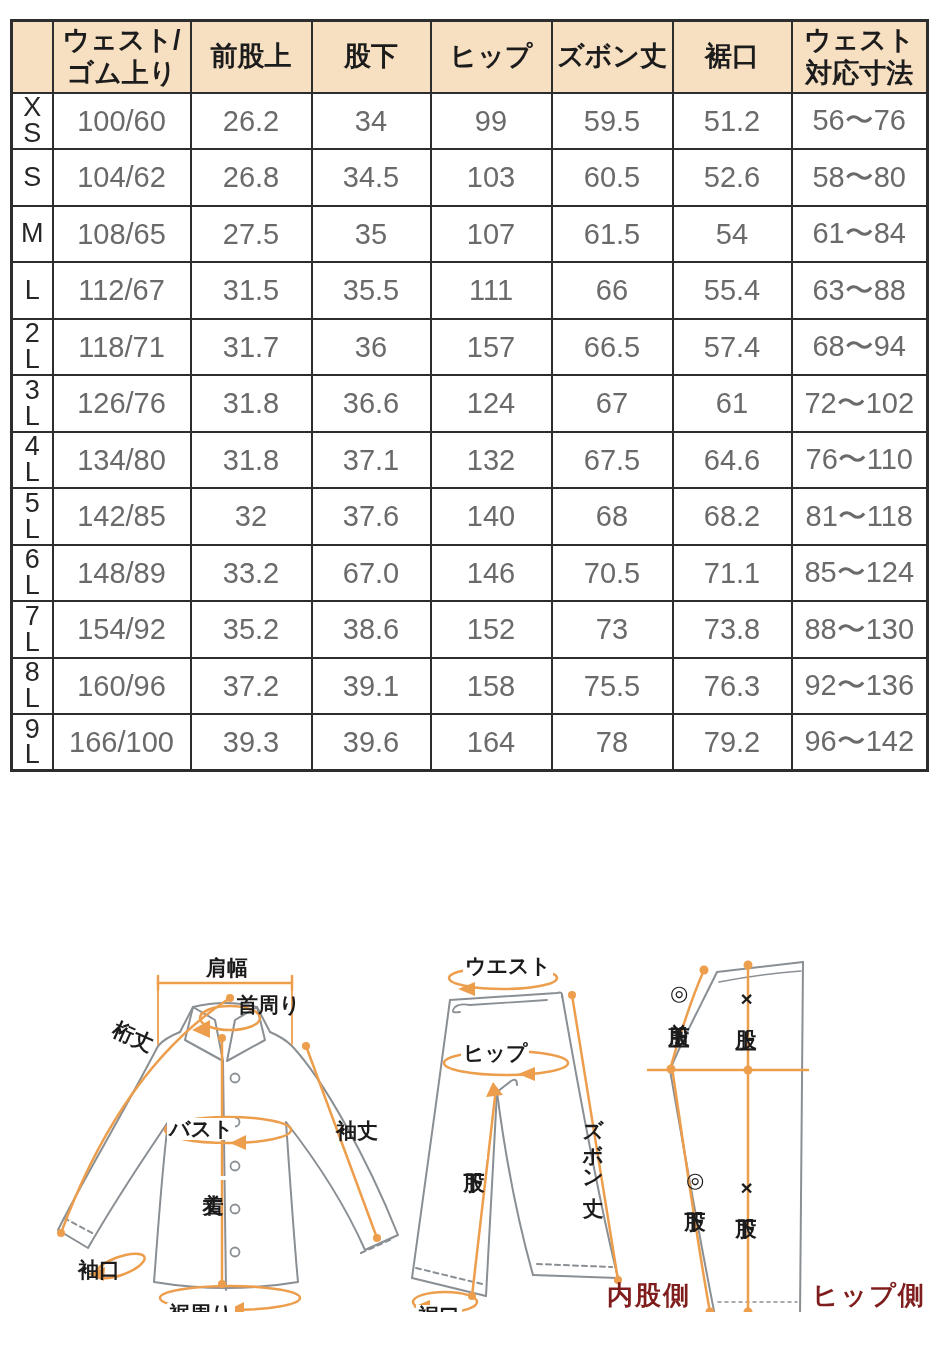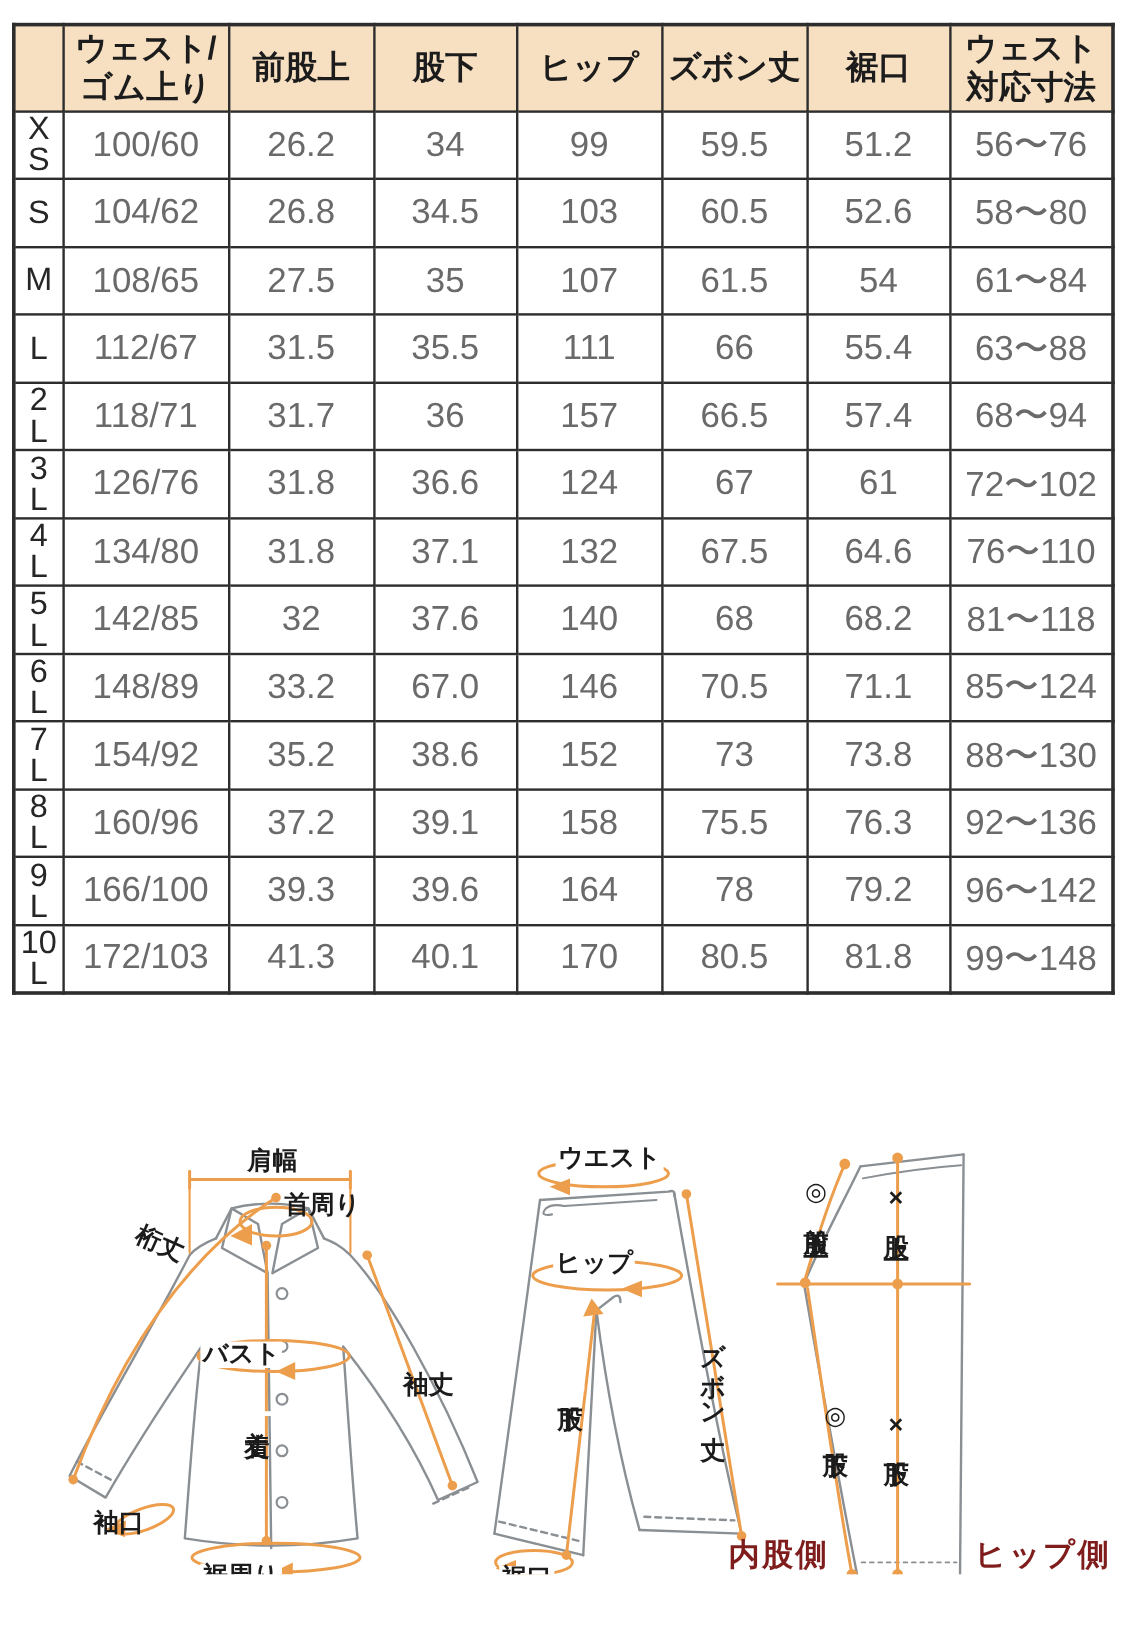--- a/index.html
+++ b/index.html
@@ -202,31 +202,20 @@
           <th class="rowlabel">9
 L</th>
           <td>166/100</td>
           <td>39.3</td>
           <td>39.6</td>
           <td>164</td>
           <td>78</td>
           <td>79.2</td>
           <td>96〜142</td>
         </tr>
-        <tr>
-          <th class="rowlabel">10
-L</th>
-          <td>172/103</td>
-          <td>41.3</td>
-          <td>40.1</td>
-          <td>170</td>
-          <td>80.5</td>
-          <td>81.8</td>
-          <td>99〜148</td>
-        </tr>
       </tbody>
   </table>
 
   <svg class="art" style="left:30px; top:950px;" width="420" height="370" viewBox="0 0 420 370">
     <g fill="none" stroke="#8a8f94" stroke-width="2" stroke-linejoin="round" stroke-linecap="round">
 
       <path d="M150 82 C 140 86 133 90 128 96 C 95 160 50 235 28 280 L 58 298
                C 90 242 118 202 138 172 C 131 230 127 295 124 332
                Q 197 344 268 332 C 264 290 260 230 256 172
                C 278 200 312 248 335 300 L 368 285 C 336 205 292 128 262 96
@@ -334,21 +323,21 @@
         <circle cx="108" cy="120" r="4.5"></circle>
       <circle cx="70" cy="362" r="4.5"></circle>
         <circle cx="108" cy="362" r="4.5"></circle>
     </g>
   </svg>
 
   <div class="dlabel center wbg" style="left:227px; top:957px;">肩幅</div>
   <div class="dlabel" style="left:237px; top:994px;">首周り</div>
   <div class="dlabel rot" style="left:112px; top:1026px;">桁丈</div>
   <div class="dlabel wbg" style="left:167px; top:1118px;">バスト</div>
-  <div class="dlabel" style="left:336px; top:1120px;margin-top:24px;">袖丈</div>
+  <div class="dlabel" style="left:336px; top:1120px;">袖丈</div>
   <div class="dlabel v wbg" style="left:200px; top:1176px;">着丈</div>
   <div class="dlabel" style="left:78px; top:1259px;">袖口</div>
   <div class="dlabel wbg" style="left:167px; top:1303px;">裾周り</div>
 
   <div class="dlabel wbg" style="left:463px; top:955px;">ウエスト</div>
   <div class="dlabel wbg" style="left:461px; top:1042px;">ヒップ</div>
   <div class="dlabel v" style="left:582px; top:1103px;">ズボン丈</div>
   <div class="dlabel v wbg" style="left:461px; top:1155px;">股下</div>
   <div class="dlabel wbg" style="left:416px; top:1305px;">裾口</div>
 

